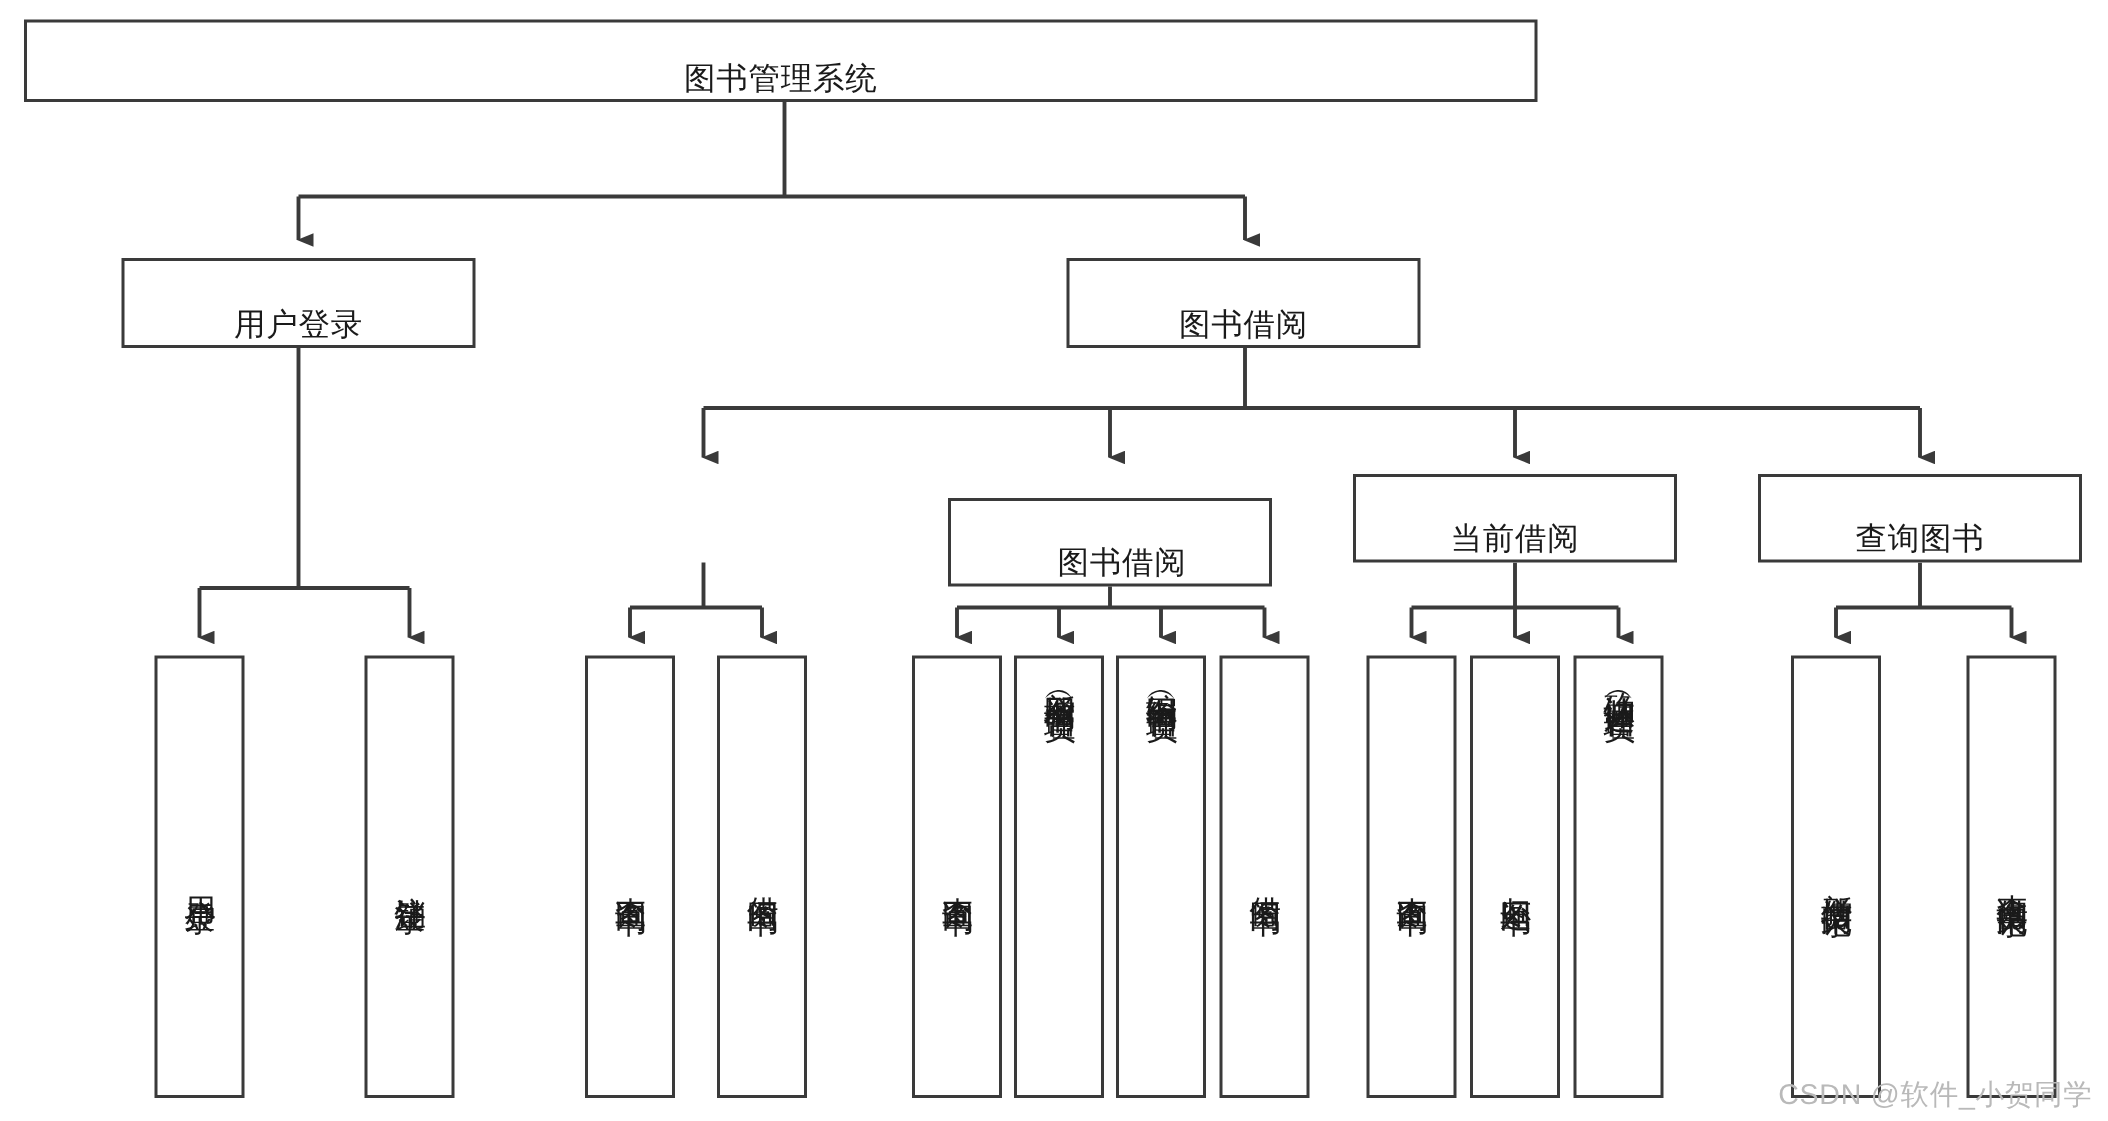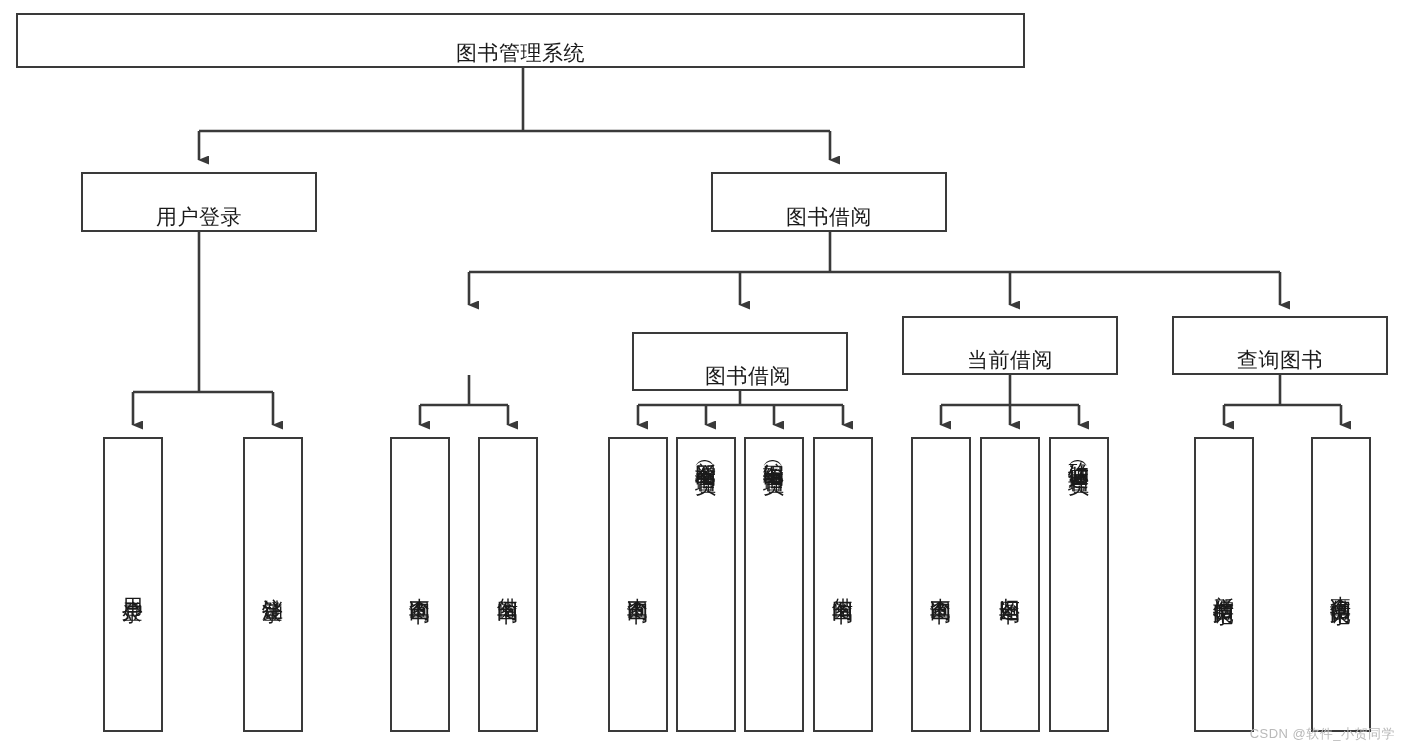--- a/index.html
+++ b/index.html
@@ -65,21 +65,21 @@
   }
   
   .node.vert.center-text {
     align-items: center;
     padding-top: 0;
   }
   #watermark {
     position: absolute;
     right: 10px;
     bottom: 4px;
-    font-size: 13px;
+    font-size: 19px;
     color: #b9b9b9;
     z-index: 5;
     white-space: nowrap;
     letter-spacing: 0.5px;
     pointer-events: none;
   }
 </style>
 </head>
 <body>
 

